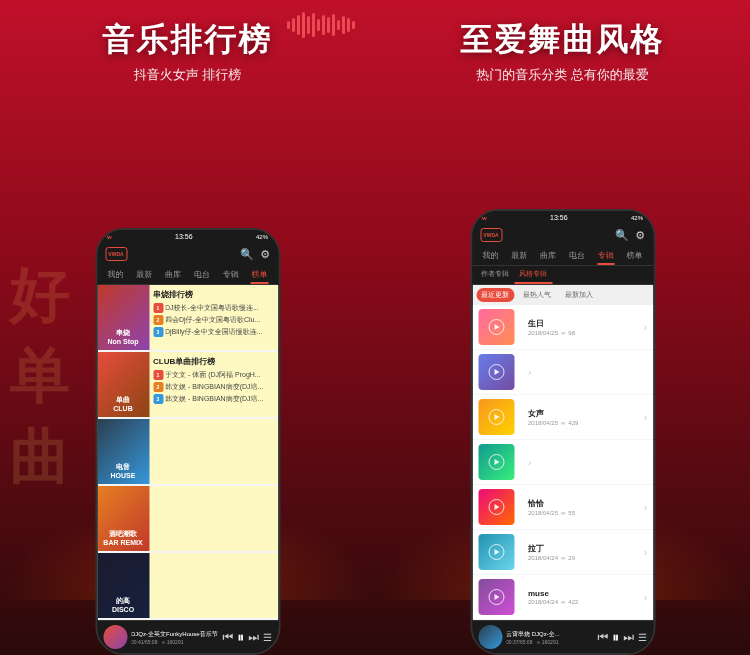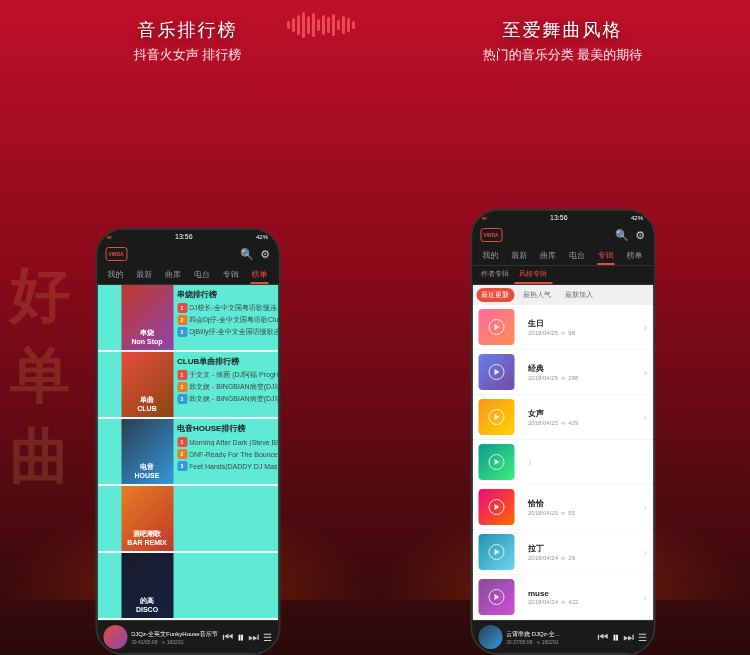--- a/index.html
+++ b/index.html
@@ -28,22 +28,22 @@
     }
 
     
     .panel-header {
       text-align: center;
       padding: 18px 10px 8px;
       position: relative;
       z-index: 10;
     }
     .panel-title {
-      font-size: 18px;
-      font-weight: normal;
+      font-size: 32px;
+      font-weight: bold;
       color: #fff;
       letter-spacing: 2px;
       text-shadow: 0 2px 8px rgba(0,0,0,0.5);
     }
     .panel-subtitle {
       font-size: 13px;
       color: rgba(255,255,255,0.9);
       margin-top: 4px;
     }
 
@@ -155,23 +155,22 @@
       background: #e74c3c;
     }
 
     
     .chart-list {
       background: #f5f5f5;
       overflow: hidden;
     }
     .chart-section {
       display: flex;
-      background: #5eead4;
+      background: #fef9c3;
       margin-bottom: 2px;
-      padding-left: 24px;
     }
     .chart-thumb {
       width: 52px;
       height: 65px;
       flex-shrink: 0;
       position: relative;
       overflow: hidden;
     }
     .thumb-gradient-1 { background: linear-gradient(135deg, #c0392b, #8e44ad); }
     .thumb-gradient-2 { background: linear-gradient(135deg, #e74c3c, #8b4513); }
@@ -525,35 +524,20 @@
             </div>
           </div>
 
           <div class="chart-section">
             <div class="chart-thumb thumb-gradient-3">
               <div class="thumb-text">
                 <div>电音</div>
                 <div>HOUSE</div>
               </div>
             </div>
-            <div class="chart-content">
-              <div class="chart-title">电音HOUSE排行榜</div>
-              <div class="chart-item">
-                <div class="rank-badge rank-1">1</div>
-                <div class="chart-song">Morning After Dark (Steve Bl...</div>
-              </div>
-              <div class="chart-item">
-                <div class="rank-badge rank-2">2</div>
-                <div class="chart-song">DNF-Ready For The Bounce(...</div>
-              </div>
-              <div class="chart-item">
-                <div class="rank-badge rank-3">3</div>
-                <div class="chart-song">Feet Hands(DADDY DJ Mas...</div>
-              </div>
-            </div>
           </div>
 
           <div class="chart-section">
             <div class="chart-thumb thumb-gradient-4">
               <div class="thumb-text">
                 <div>酒吧潮歌</div>
                 <div>BAR REMIX</div>
               </div>
             </div>
           </div>
@@ -589,21 +573,21 @@
 
       </div>
     </div>
   </div>
 </div>
 
 <div class="panel-right">
 
   <div class="panel-header">
     <div class="panel-title">至爱舞曲风格</div>
-    <div class="panel-subtitle">热门的音乐分类 最美的期待</div>
+    <div class="panel-subtitle">热门的音乐分类 总有你的最爱</div>
   </div>
 
   <div class="crowd-silhouette"></div>
 
   <div class="phone-container">
     <div class="phone-mockup">
       <div class="phone-screen">
 
         <div class="status-bar">
           <div class="status-left">
@@ -665,28 +649,20 @@
             </div>
             <div class="genre-arrow">›</div>
           </div>
 
           <div class="genre-item">
             <div class="genre-cover g2">
               <div class="play-overlay">
                 <div class="play-circle">
                   <div class="play-triangle"></div>
                 </div>
-              </div>
-            </div>
-            <div class="genre-info">
-              <div class="genre-name">经典</div>
-              <div class="genre-meta">
-                <span>2018/04/25</span>
-                <span>∞</span>
-                <span>288</span>
               </div>
             </div>
             <div class="genre-arrow">›</div>
           </div>
 
           <div class="genre-item">
             <div class="genre-cover g3">
               <div class="play-overlay">
                 <div class="play-circle">
                   <div class="play-triangle"></div>

